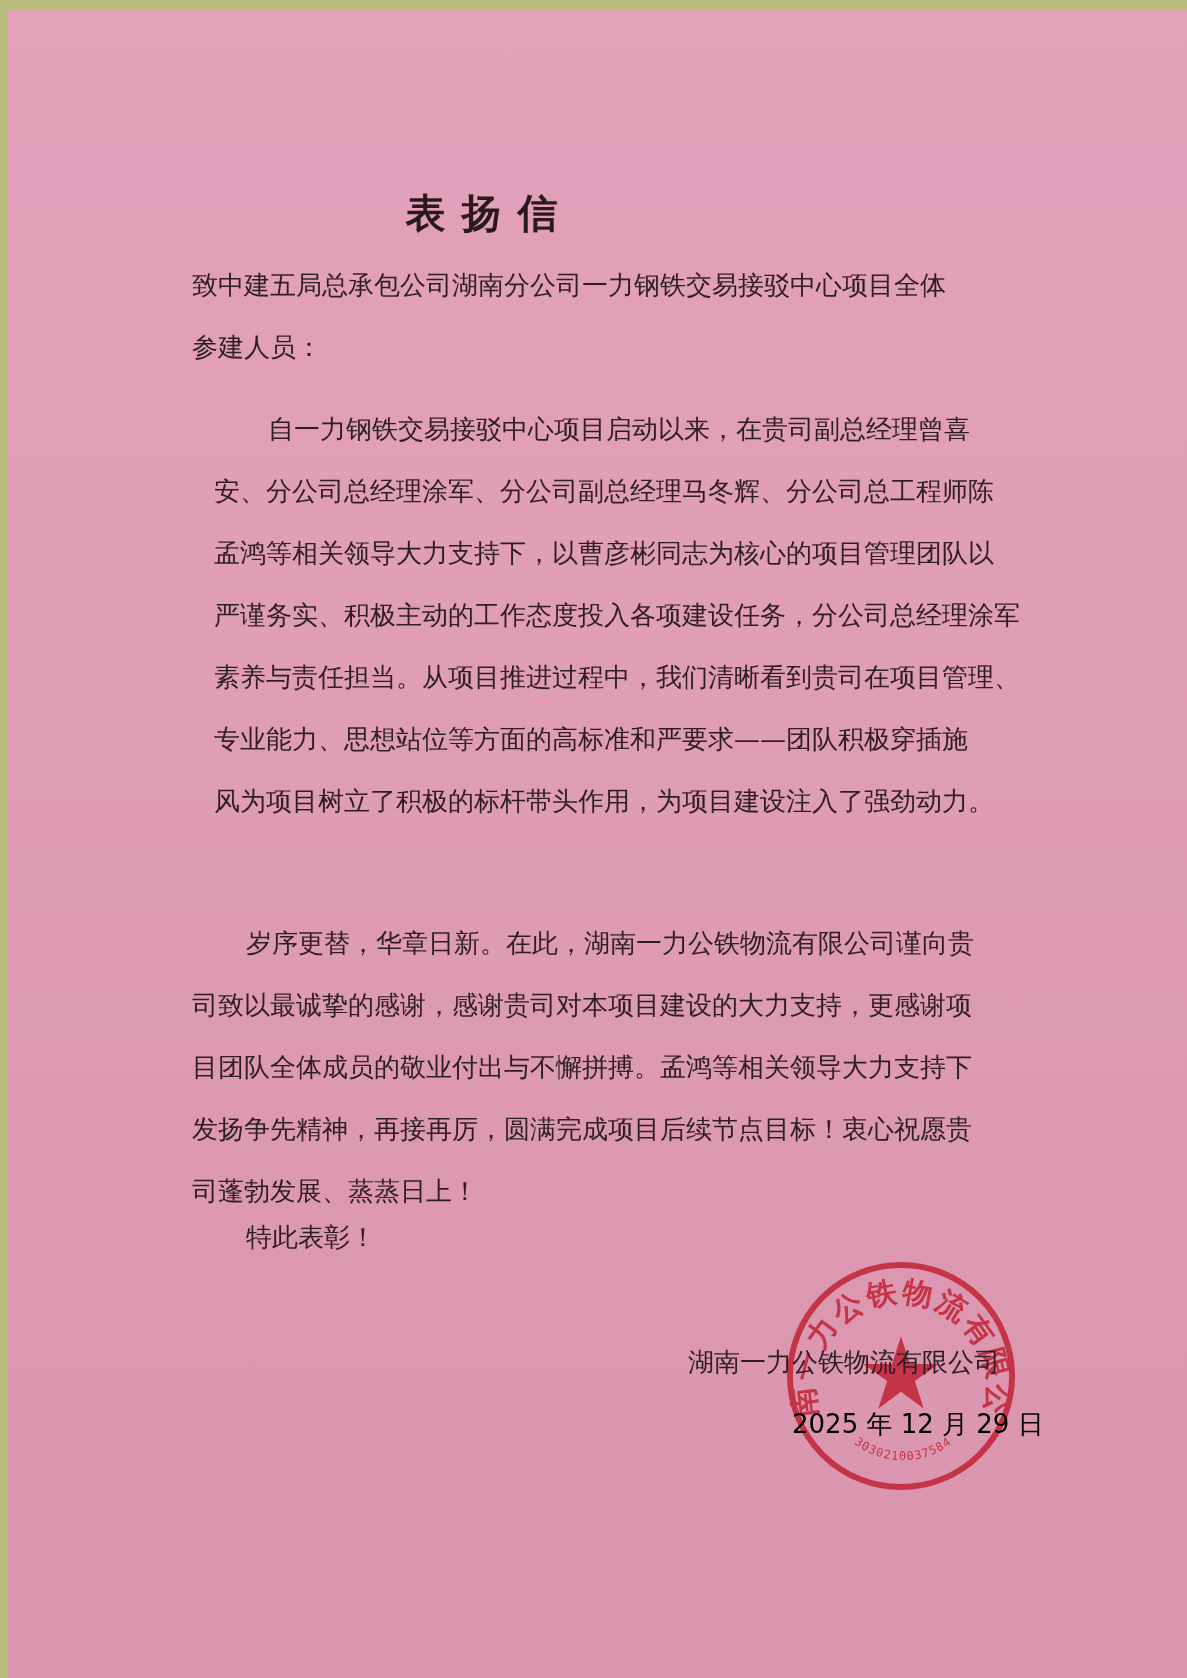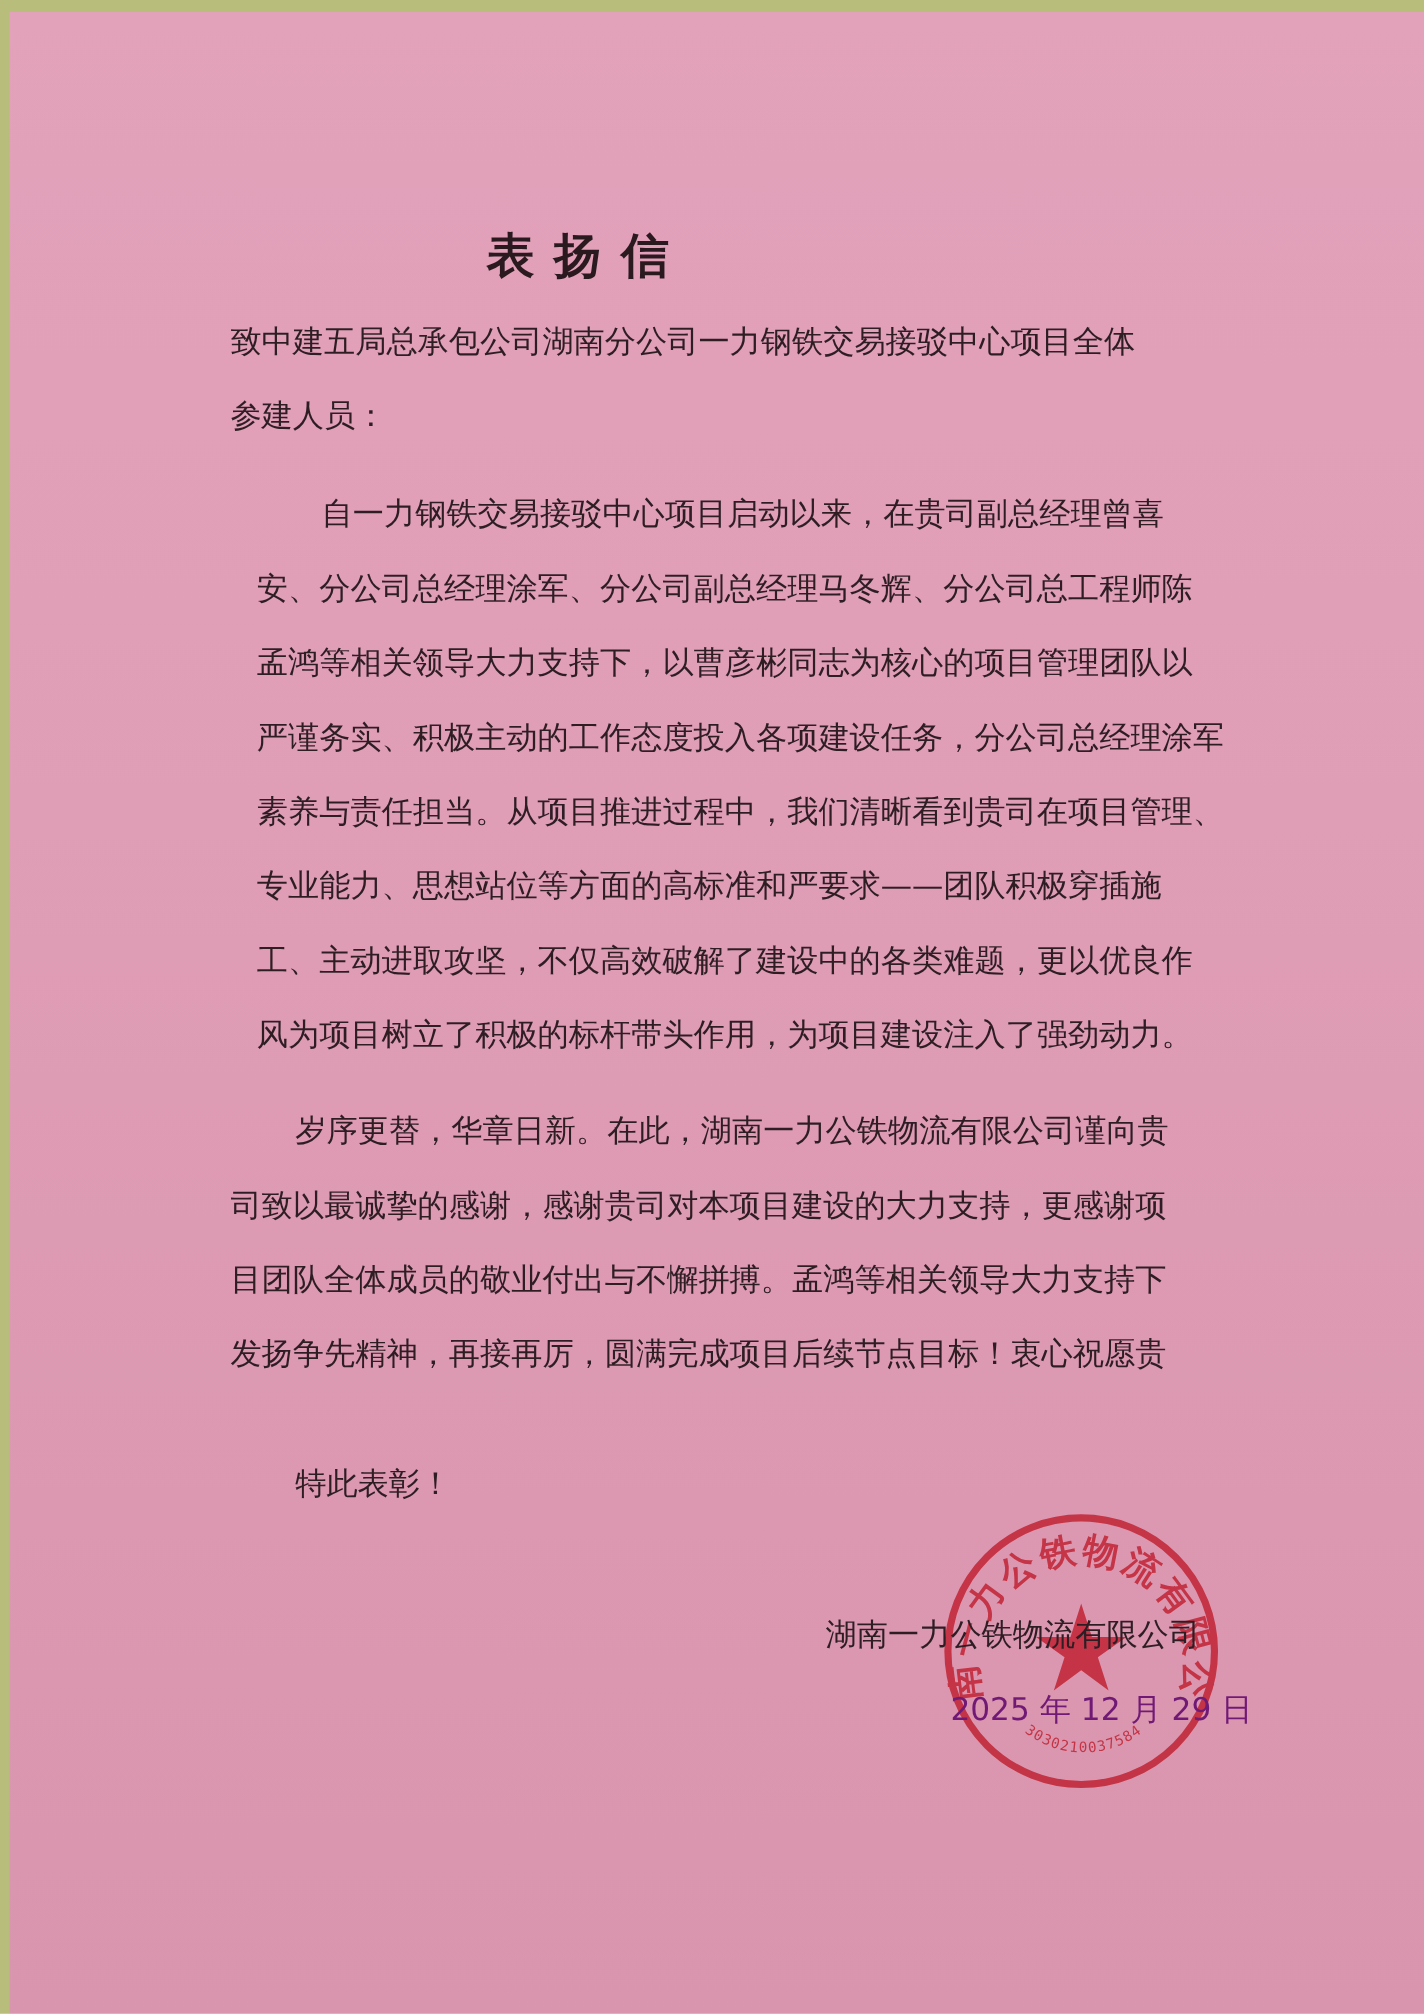--- a/index.html
+++ b/index.html
@@ -56,21 +56,21 @@
       top: 1345px;
       font-size: 26px;
       color: #2e1e24;
       white-space: nowrap;
     }
     .date {
       position: absolute;
       left: 792px;
       top: 1407px;
       font-size: 26px;
-      color: #701a75;
+      color: #000000;
       font-family: "DejaVu Sans", "Liberation Sans", sans-serif;
       white-space: nowrap;
     }
     .seal {
       position: absolute;
       left: 782px;
       top: 1257px;
       width: 238px;
       height: 238px;
       pointer-events: none;
@@ -90,29 +90,29 @@
   <span class="line">参建人员：</span>
 </div>
 
 <div class="body-text" style="top:398px;margin-left:22px;">
   <span class="line indent">自一力钢铁交易接驳中心项目启动以来，在贵司副总经理曾喜</span>
   <span class="line">安、分公司总经理涂军、分公司副总经理马冬辉、分公司总工程师陈</span>
   <span class="line">孟鸿等相关领导大力支持下，以曹彦彬同志为核心的项目管理团队以</span>
   <span class="line">严谨务实、积极主动的工作态度投入各项建设任务，分公司总经理涂军</span>
   <span class="line">素养与责任担当。从项目推进过程中，我们清晰看到贵司在项目管理、</span>
   <span class="line">专业能力、思想站位等方面的高标准和严要求——团队积极穿插施</span>
-  <span class="line">工、主动进取攻坚，不仅高效破解了建设中的各类难题，更以优良作</span>
   <span class="line">风为项目树立了积极的标杆带头作用，为项目建设注入了强劲动力。</span>
 </div>
 
 <div class="body-text" style="top:912px;">
   <span class="line indent">岁序更替，华章日新。在此，湖南一力公铁物流有限公司谨向贵</span>
   <span class="line">司致以最诚挚的感谢，感谢贵司对本项目建设的大力支持，更感谢项</span>
   <span class="line">目团队全体成员的敬业付出与不懈拼搏。孟鸿等相关领导大力支持下</span>
   <span class="line">发扬争先精神，再接再厉，圆满完成项目后续节点目标！衷心祝愿贵</span>
+  <span class="line">司蓬勃发展、蒸蒸日上！</span>
 </div>
 
 <div class="body-text" style="top:1206px;">
   <span class="line indent">特此表彰！</span>
 </div>
 
 <svg class="seal" viewBox="0 0 240 240">
   <defs>
     <path id="sealArcTop" d="M 40 170 A 88 88 0 1 1 200 170"></path>
     <path id="sealArcBottom" d="M 62 178 A 80 80 0 0 0 182 178"></path>

